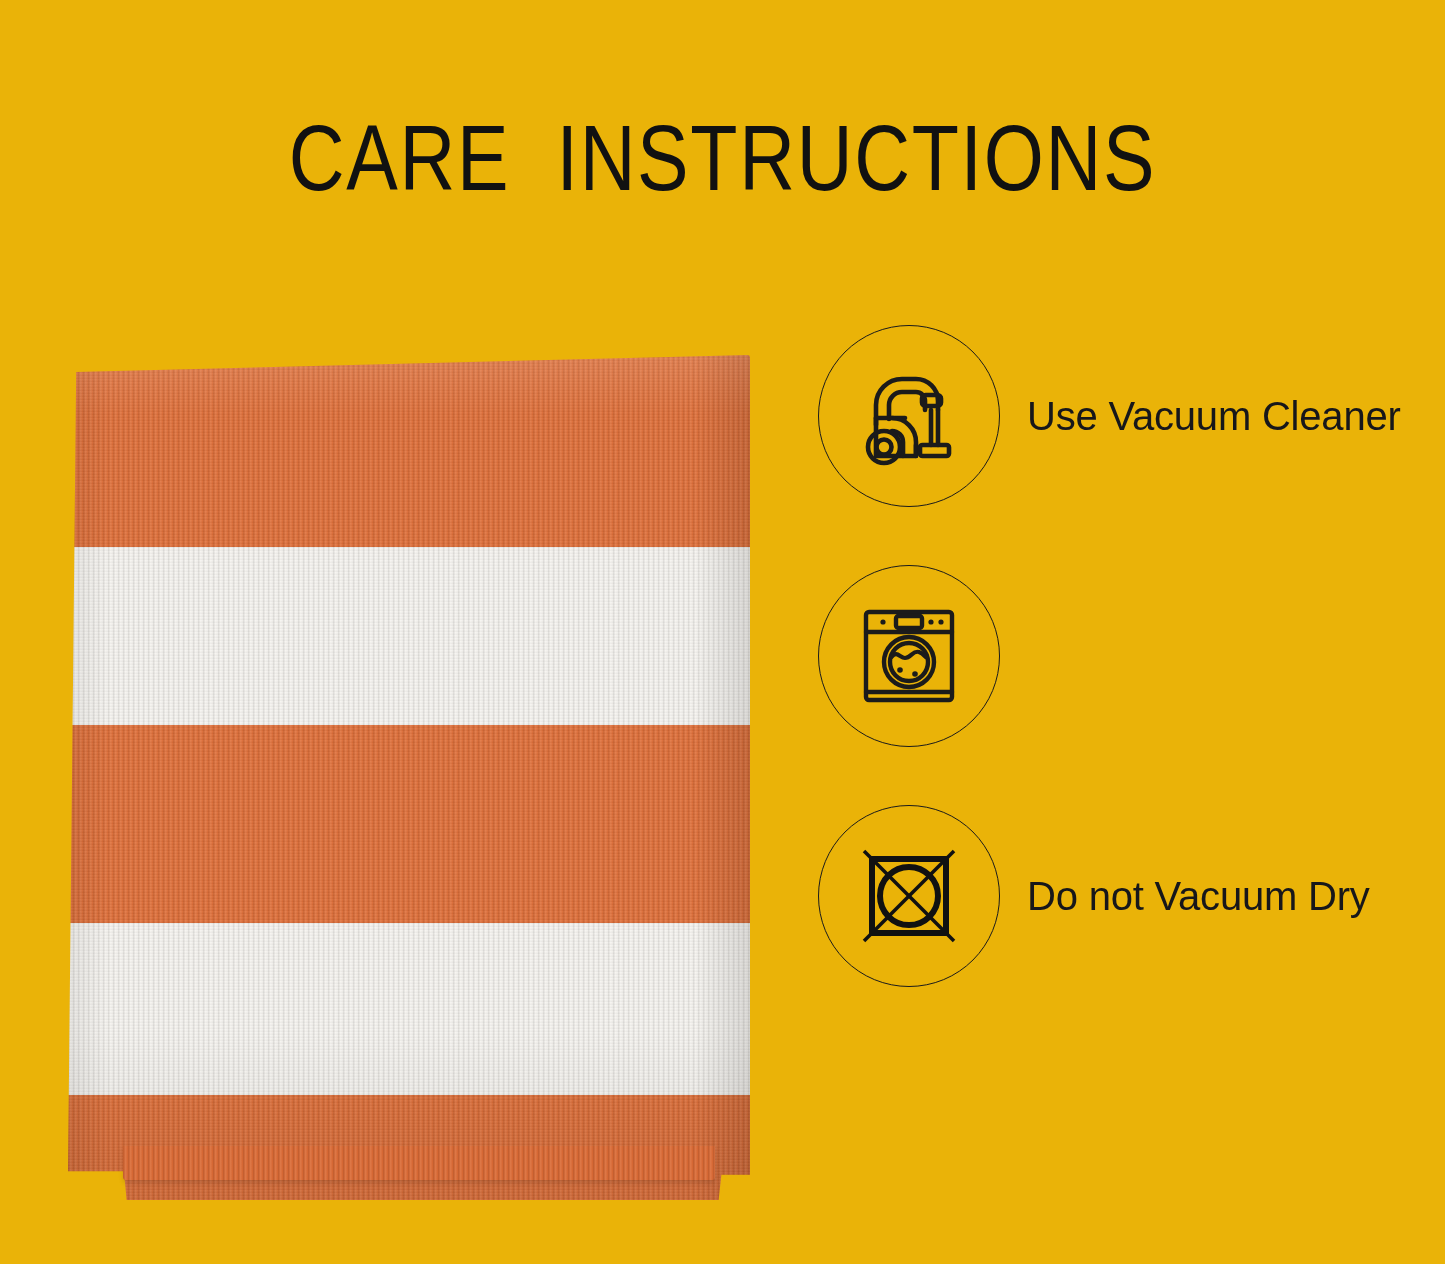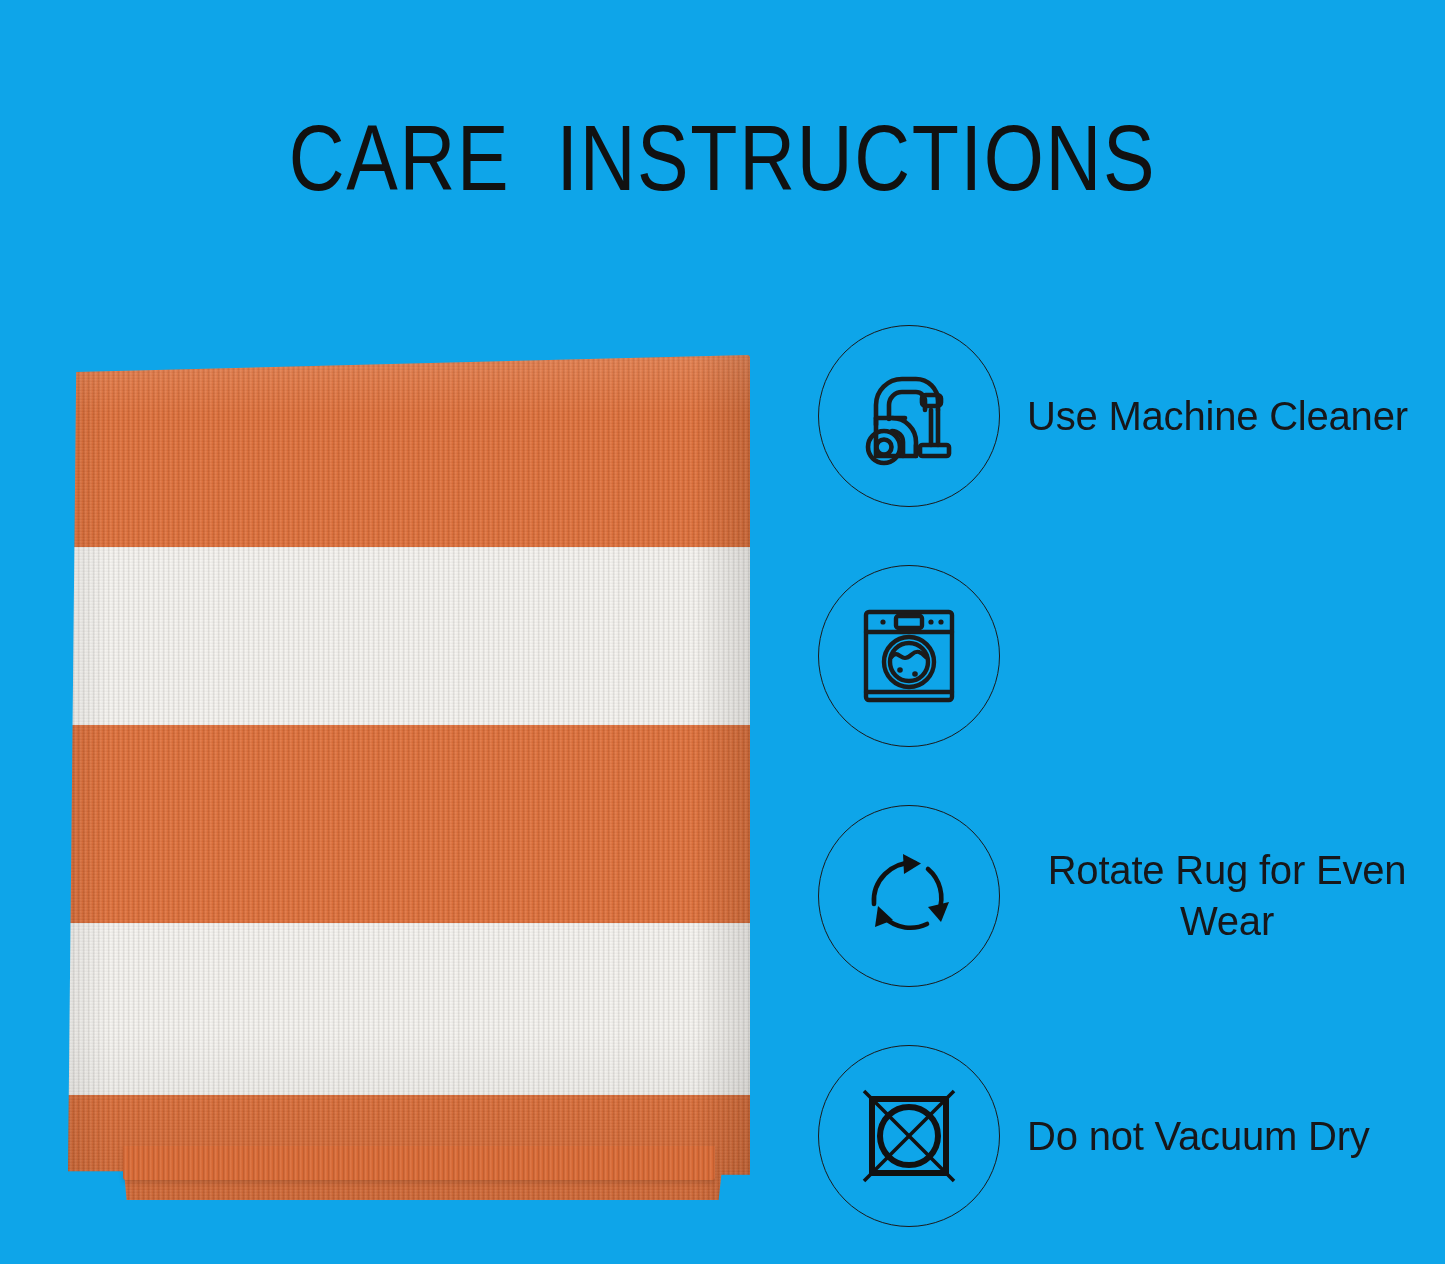--- a/index.html
+++ b/index.html
@@ -12,21 +12,21 @@
     background: #e3e3e3;
     font-family: "Liberation Sans", sans-serif;
     overflow: hidden;
     position: relative;
   }
 
   #page {
     position: relative;
     width: 1445px;
     height: 1264px;
-    background: #0ea5e9;
+    background: #eab308;
   }
 
   
   #title {
     position: absolute;
     left: 0;
     top: 108px;
     width: 1445px;
     text-align: center;
     font-family: "Liberation Sans", sans-serif;
@@ -186,21 +186,21 @@
           <path d="M38 70 A11 11 0 0 1 49 81 L49 95"></path>
 
           <circle cx="30" cy="86" r="16"></circle>
           <circle cx="30" cy="86" r="7.5"></circle>
 
           <path d="M77 49 L77 84"></path>
           <path d="M84 49 L84 84"></path>
           <rect x="66" y="84" width="29" height="11" rx="2.5"></rect>
         </svg>
       </div>
-      <div class="care-label">Use Machine Cleaner</div>
+      <div class="care-label">Use Vacuum Cleaner</div>
     </div>
 
     <div class="care-item">
       <div class="icon-circle">
         <svg width="112" height="112" viewBox="0 0 112 112" fill="none" stroke="#1b1b1b" stroke-width="4.4" stroke-linecap="round" stroke-linejoin="round">
 
           <rect x="13" y="12" width="86" height="88" rx="3"></rect>
 
           <path d="M13 32 L99 32"></path>
 
@@ -216,36 +216,20 @@
           <circle cx="56" cy="62" r="19"></circle>
 
           <path d="M38.5 57 C44 50 47 58 52 58 C58 58 60 50 66 52 C70 53.5 72 56.5 73.5 57.5" stroke-width="4.2"></path>
 
           <circle cx="47" cy="70" r="2.8" fill="#1b1b1b" stroke="none"></circle>
           <circle cx="62" cy="74" r="2.8" fill="#1b1b1b" stroke="none"></circle>
         </svg>
       </div>
     </div>
 
-    <div class="care-item">
-      <div class="icon-circle">
-        <svg width="116" height="116" viewBox="0 0 116 116" fill="none" stroke="#111111" stroke-width="4.6" stroke-linecap="round">
-
-          <path d="M23 66 A38 38 0 0 1 64 25"></path>
-          <path d="M52 16 L70 25.5 L53 36 Z" fill="#111111" stroke="none"></path>
-
-          <path d="M77 31 A38 38 0 0 1 88 73"></path>
-          <path d="M98 64 L90 84 L77 69 Z" fill="#111111" stroke="none"></path>
-
-          <path d="M76 86 A38 38 0 0 1 34 80"></path>
-          <path d="M27 68 L42 82 L24 89 Z" fill="#111111" stroke="none"></path>
-        </svg>
-      </div>
-      <div class="care-label">Rotate Rug for Even Wear</div>
-    </div>
 
     <div class="care-item">
       <div class="icon-circle">
         <svg width="112" height="112" viewBox="0 0 112 112" fill="none" stroke="#111111" stroke-linecap="butt">
 
           <rect x="19" y="19" width="74" height="74" stroke-width="6"></rect>
 
           <circle cx="56" cy="56" r="29" stroke-width="6"></circle>
 
           <path d="M11 11 L101 101" stroke-width="3.6"></path>

